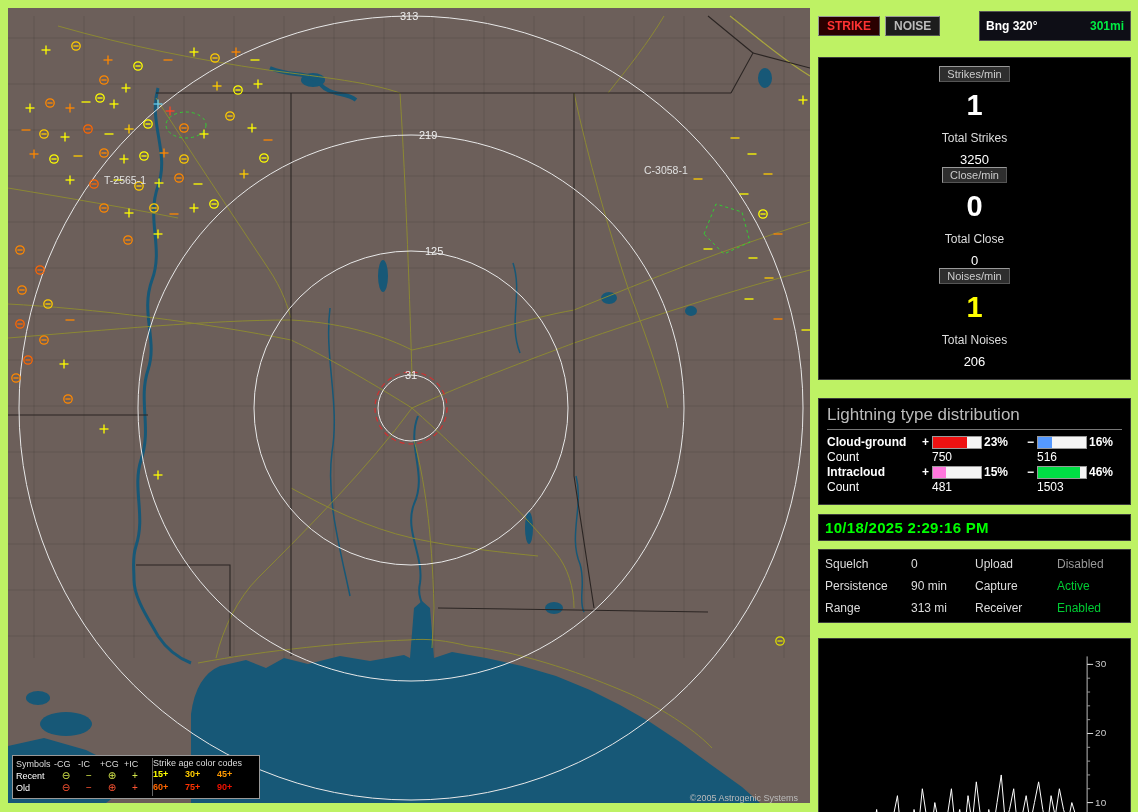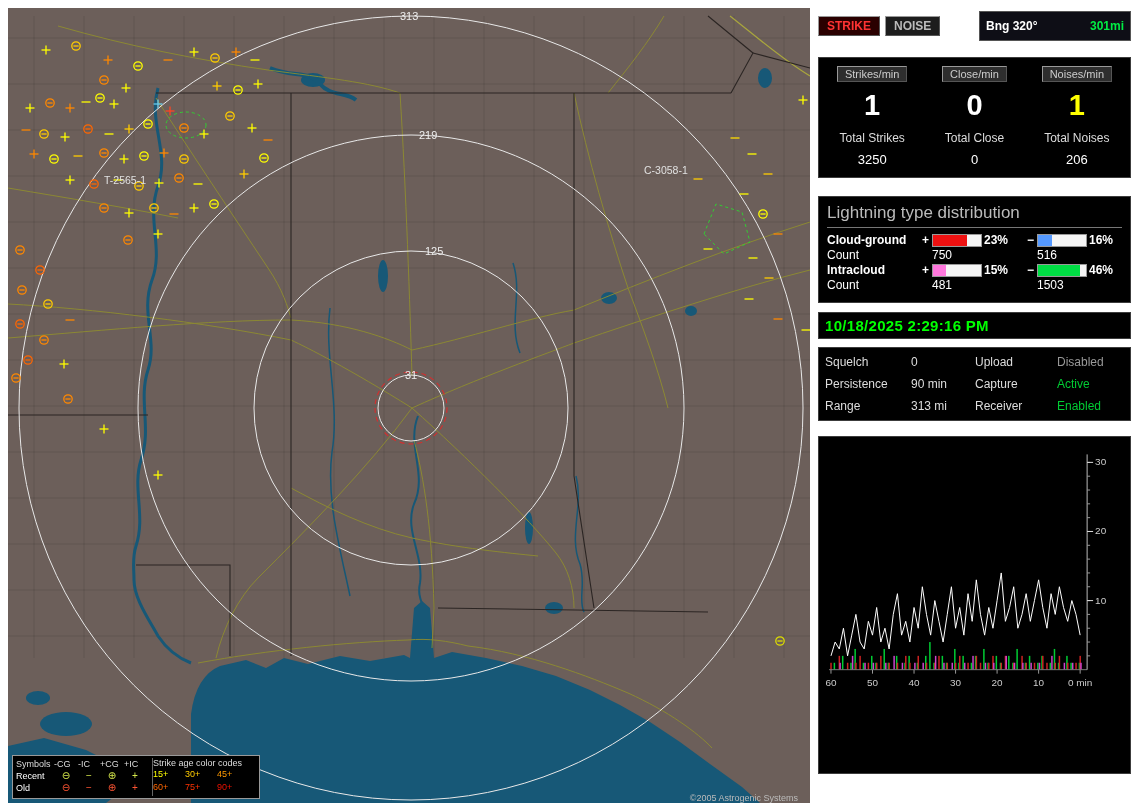--- a/index.html
+++ b/index.html
@@ -1,46 +1,46 @@
 <!DOCTYPE html>
 <html><head>
 <meta charset="utf-8">
 <style>
   html,body{margin:0;padding:0;background:#000;width:1138px;height:812px;overflow:hidden;
     font-family:"Liberation Sans","DejaVu Sans",sans-serif;}
-  .stage{position:relative;width:1138px;height:812px;background:#ffffff;}
+  .stage{position:relative;width:1138px;height:812px;background:#bef264;}
 
   
   .map-frame{position:absolute;left:8px;top:8px;width:802px;height:795px;background:#6c5f5a;overflow:hidden;}
   .map-frame svg{display:block;width:100%;height:100%;}
   .legend{position:absolute;left:4px;bottom:4px;width:248px;height:44px;background:#000;
     border:1px solid #999;color:#fff;font-size:9px;display:flex;box-sizing:border-box;padding:2px 3px;}
   .leg-left{display:grid;grid-template-columns:38px 24px 22px 24px 22px;grid-auto-rows:12px;align-items:center;}
   .leg-left .h{color:#ddd;}
   .leg-left .sym{font-size:10px;text-align:center;line-height:10px;}
   .leg-right{margin-left:6px;border-left:1px solid #666;flex:1;}
   .leg-right .t{color:#ddd;margin-bottom:1px;}
-  .age-grid{display:grid;grid-template-columns:repeat(3,32px);grid-auto-rows:13px;font-weight:normal;}
+  .age-grid{display:grid;grid-template-columns:repeat(3,32px);grid-auto-rows:13px;font-weight:bold;}
   .copyright{position:absolute;right:12px;bottom:0px;color:#bbb;font-size:9px;}
 
   
   .sidebar{position:absolute;left:818px;top:8px;width:313px;height:796px;color:#ddd;font-size:12px;}
   .panel{border:1px solid #3c3c3c;background:#000;box-sizing:border-box;}
 
   .topbar{display:flex;align-items:center;border:none;margin-top:6px;height:24px;}
   .btn{font-weight:bold;font-size:12px;padding:2px 8px;cursor:pointer;
     border:1px solid;border-color:#999 #555 #555 #999;}
   .btn.strike{background:#2a0000;color:#ff3333;margin-right:5px;}
   .btn.noise{background:#1d1d1d;color:#bbb;}
   .bearing{margin-left:auto;width:152px;height:30px;background:#0e0e16;border:1px solid #555;
     display:flex;align-items:center;justify-content:space-between;padding:0 6px;box-sizing:border-box;}
   .bng{color:#fff;font-weight:bold;}
   .rng{color:#00ee44;font-weight:bold;}
 
-  .rates{margin-top:19px;padding:8px 2px 10px;display:grid;grid-template-columns:1fr 1fr 1fr;text-align:center;}
+  .rates{margin-top:19px;padding:8px 2px 10px;display:grid;grid-template-columns:1fr;text-align:center;}
   .rate-btn{display:inline-block;background:#2e2e2e;color:#ccc;font-size:11px;padding:1px 7px;
     border:1px solid;border-color:#999 #555 #555 #999;cursor:pointer;}
   .rate-value{font-size:29px;font-weight:bold;color:#fff;margin:7px 0 9px;}
   .total-label{font-size:12px;color:#ddd;margin-bottom:7px;}
   .total-value{font-size:13px;color:#fff;}
 
   .dist{margin-top:18px;padding:6px 8px 10px;}
   .dist-title{color:#bbb;font-size:17px;padding-bottom:4px;border-bottom:1px solid #777;margin-bottom:5px;}
   .dist-grid{display:grid;grid-template-columns:92px 13px 52px 40px 13px 52px 34px;row-gap:1px;align-items:center;}
   .dist-grid .lbl{font-weight:bold;color:#fff;}

